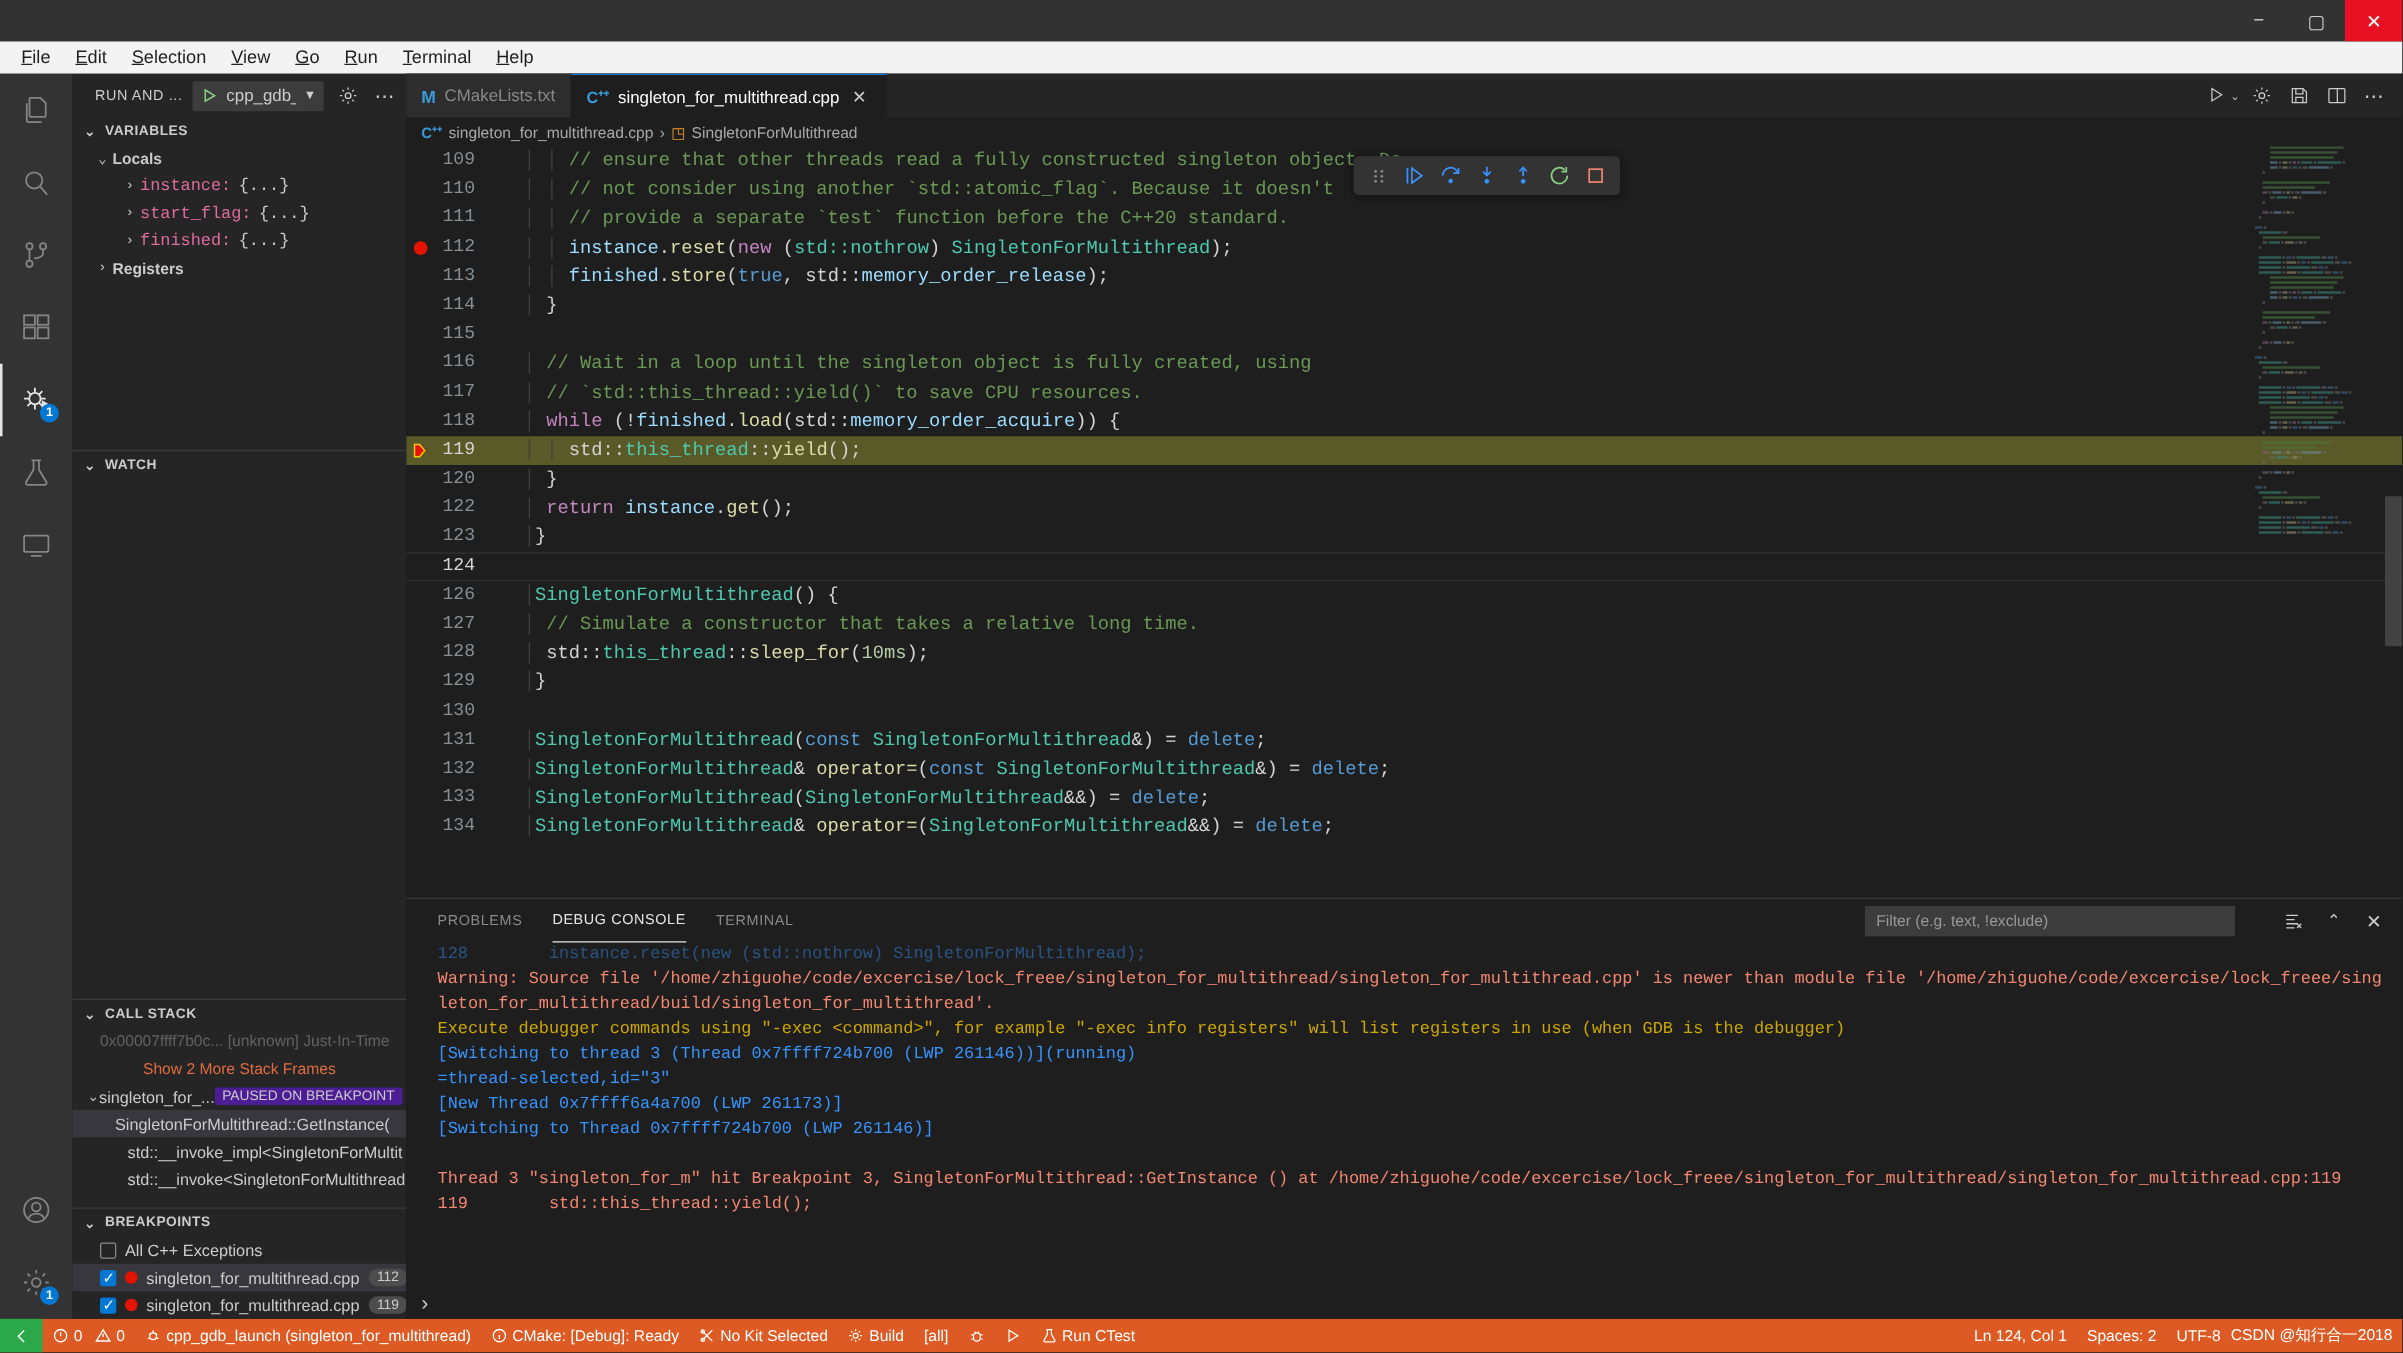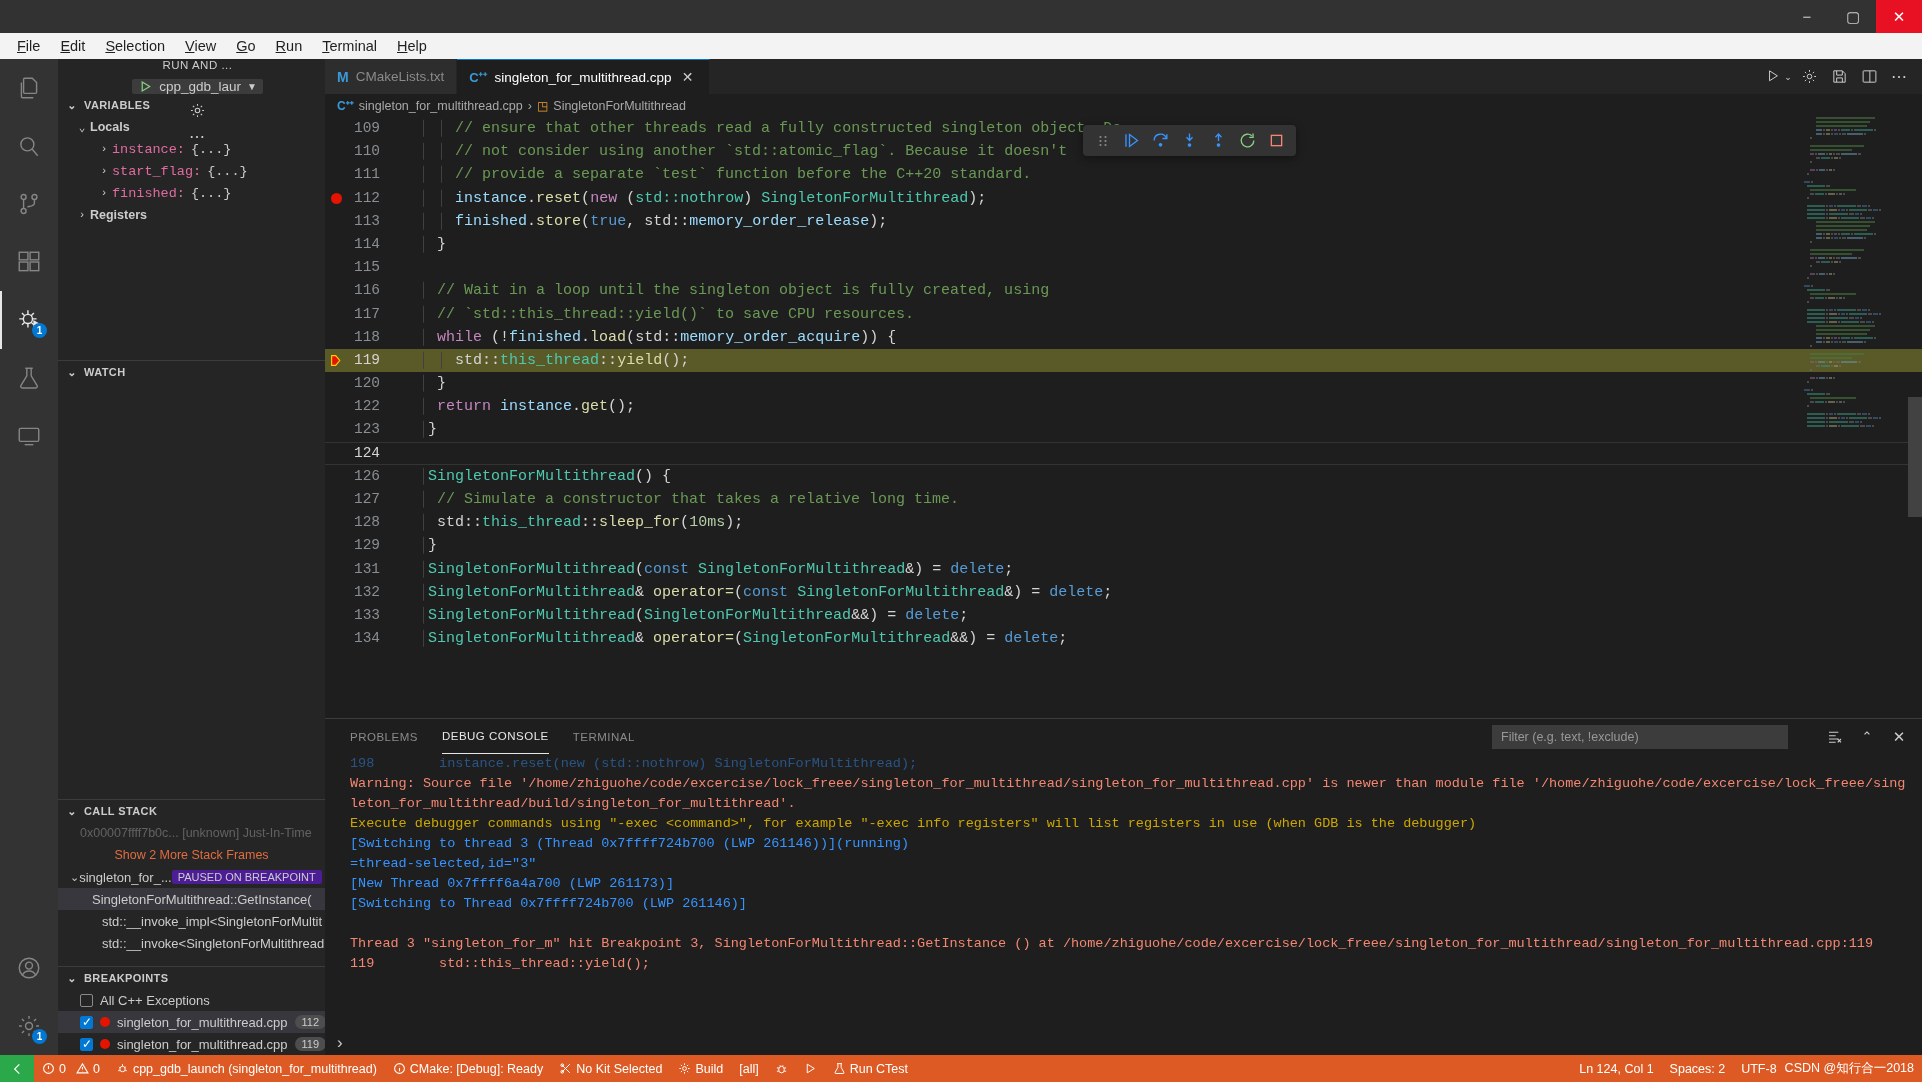--- a/index.html
+++ b/index.html
@@ -32,21 +32,21 @@
   .actitem.active { color:#e7e7e7; }
   .actitem.active:before { content:""; position:absolute; left:0; top:0; bottom:0; width:2px; background:#e7e7e7; }
   .actbadge { position:absolute; right:11px; bottom:11px; background:#0078d4; color:#fff;
     font-size:10px; min-width:15px; height:15px; border-radius:8px; display:flex;
     align-items:center; justify-content:center; font-weight:600; }
   .actbottom { margin-top:auto; }
 
   
   .sidebar { width:267px; flex:0 0 267px; background:#252526; display:flex; flex-direction:column;
     color:#cccccc; }
-  .sbheader { height:35px; display:flex; align-items:center; padding:0 6px 0 18px; gap:8px;flex-direction:column; }
+  .sbheader { height:35px; display:flex; align-items:center; padding:0 6px 0 18px; gap:8px; }
   .sbtitle { font-size:11.5px; letter-spacing:.5px; color:#cccccc; text-transform:uppercase;
     white-space:nowrap; }
   .launchsel { background:#3c3c3c; height:24px; border-radius:2px; display:flex; align-items:center;
     gap:6px; padding:0 6px; flex:1; min-width:0; }
   .launchsel .label { font-size:13.5px; color:#cccccc; white-space:nowrap; overflow:hidden; }
   .sbicon { width:22px; height:22px; display:flex; align-items:center; justify-content:center;
     color:#cccccc; }
 
   .section-head { height:22px; display:flex; align-items:center; gap:4px; padding-left:6px;
     font-size:11px; font-weight:700; letter-spacing:.4px; color:#cccccc; }
@@ -423,20 +423,21 @@
                 <path d="M2 2h5l5 6-5 6H2z" fill="#e51400" stroke="#ffcc00" stroke-width="1.4"></path>
               </svg></div><div class="lno act">119</div><div class="codetext"><span class="ind">│</span> <span class="ind">│</span> <span class="c-pln">std::</span><span class="c-typ">this_thread</span><span class="c-pln">::</span><span class="c-fn">yield</span><span class="c-pln">();</span></div></div>
           <div class="cline"><div class="gutter-mark"></div><div class="lno">120</div><div class="codetext"><span class="ind">│</span> <span class="c-pln">}</span></div></div>
           <div class="cline"><div class="gutter-mark"></div><div class="lno">122</div><div class="codetext"><span class="ind">│</span> <span class="c-kw">return</span><span class="c-pln"> </span><span class="c-var">instance</span><span class="c-pln">.</span><span class="c-fn">get</span><span class="c-pln">();</span></div></div>
           <div class="cline"><div class="gutter-mark"></div><div class="lno">123</div><div class="codetext"><span class="ind">│</span><span class="c-pln">}</span></div></div>
           <div class="cline cursor"><div class="gutter-mark"></div><div class="lno act">124</div><div class="codetext"></div></div>
           <div class="cline"><div class="gutter-mark"></div><div class="lno">126</div><div class="codetext"><span class="ind">│</span><span class="c-typ">SingletonForMultithread</span><span class="c-pln">() {</span></div></div>
           <div class="cline"><div class="gutter-mark"></div><div class="lno">127</div><div class="codetext"><span class="ind">│</span> <span class="c-com">// Simulate a constructor that takes a relative long time.</span></div></div>
           <div class="cline"><div class="gutter-mark"></div><div class="lno">128</div><div class="codetext"><span class="ind">│</span> <span class="c-pln">std::</span><span class="c-typ">this_thread</span><span class="c-pln">::</span><span class="c-fn">sleep_for</span><span class="c-pln">(</span><span class="c-num">10ms</span><span class="c-pln">);</span></div></div>
           <div class="cline"><div class="gutter-mark"></div><div class="lno">129</div><div class="codetext"><span class="ind">│</span><span class="c-pln">}</span></div></div>
+          <div class="cline"><div class="gutter-mark"></div><div class="lno">130</div><div class="codetext"></div></div>
           <div class="cline"><div class="gutter-mark"></div><div class="lno">131</div><div class="codetext"><span class="ind">│</span><span class="c-typ">SingletonForMultithread</span><span class="c-pln">(</span><span class="c-kw2">const</span><span class="c-pln"> </span><span class="c-typ">SingletonForMultithread</span><span class="c-pln">&amp;) = </span><span class="c-kw2">delete</span><span class="c-pln">;</span></div></div>
           <div class="cline"><div class="gutter-mark"></div><div class="lno">132</div><div class="codetext"><span class="ind">│</span><span class="c-typ">SingletonForMultithread</span><span class="c-pln">&amp; </span><span class="c-fn">operator=</span><span class="c-pln">(</span><span class="c-kw2">const</span><span class="c-pln"> </span><span class="c-typ">SingletonForMultithread</span><span class="c-pln">&amp;) = </span><span class="c-kw2">delete</span><span class="c-pln">;</span></div></div>
           <div class="cline"><div class="gutter-mark"></div><div class="lno">133</div><div class="codetext"><span class="ind">│</span><span class="c-typ">SingletonForMultithread</span><span class="c-pln">(</span><span class="c-typ">SingletonForMultithread</span><span class="c-pln">&amp;&amp;) = </span><span class="c-kw2">delete</span><span class="c-pln">;</span></div></div>
           <div class="cline"><div class="gutter-mark"></div><div class="lno">134</div><div class="codetext"><span class="ind">│</span><span class="c-typ">SingletonForMultithread</span><span class="c-pln">&amp; </span><span class="c-fn">operator=</span><span class="c-pln">(</span><span class="c-typ">SingletonForMultithread</span><span class="c-pln">&amp;&amp;) = </span><span class="c-kw2">delete</span><span class="c-pln">;</span></div></div>
         </div>
 
       <div class="minimap" id="minimap">
           <div class="mmline" style="display: flex; margin-left: 12px;">
             <span style="background: rgb(74, 122, 68); height: 2px; width: 59.2px; margin-right: 1px;"></span>
           </div>
@@ -923,21 +924,21 @@
             <svg width="16" height="16" viewBox="0 0 24 24" fill="none" stroke="currentColor" stroke-width="1.6">
               <path d="M3 5h14M3 10h10M3 15h14M3 20h10"></path>
                 <path d="M16 15l5 5M21 15l-5 5"></path>
             </svg>
           </span>
           <span class="tbicon" style="font-size:13px;">⌃</span>
           <span class="tbicon" style="font-size:15px;">✕</span>
         </div>
       </div>
       <div class="console" id="console">
-          <div class="crow ch-blue" style="opacity: 0.45;">198        instance.reset(new (std::nothrow) SingletonForMultithread);</div>
+          <div class="crow ch-blue" style="opacity: 0.45;">128        instance.reset(new (std::nothrow) SingletonForMultithread);</div>
           <div class="crow ch-red">Warning: Source file '/home/zhiguohe/code/excercise/lock_freee/singleton_for_multithread/singleton_for_multithread.cpp' is newer than module file '/home/zhiguohe/code/excercise/lock_freee/singleton_for_multithread/build/singleton_for_multithread'.</div>
           <div class="crow ch-org">Execute debugger commands using "-exec &lt;command&gt;", for example "-exec info registers" will list registers in use (when GDB is the debugger)</div>
           <div class="crow ch-blue">[Switching to thread 3 (Thread 0x7ffff724b700 (LWP 261146))](running)</div>
           <div class="crow ch-blue">=thread-selected,id="3"</div>
           <div class="crow ch-blue">[New Thread 0x7ffff6a4a700 (LWP 261173)]</div>
           <div class="crow ch-blue">[Switching to Thread 0x7ffff724b700 (LWP 261146)]</div>
           <div class="crow ch-wht">&nbsp;</div>
           <div class="crow ch-red">Thread 3 "singleton_for_m" hit Breakpoint 3, SingletonForMultithread::GetInstance () at /home/zhiguohe/code/excercise/lock_freee/singleton_for_multithread/singleton_for_multithread.cpp:119</div>
           <div class="crow ch-red">119        std::this_thread::yield();</div>
         </div>

